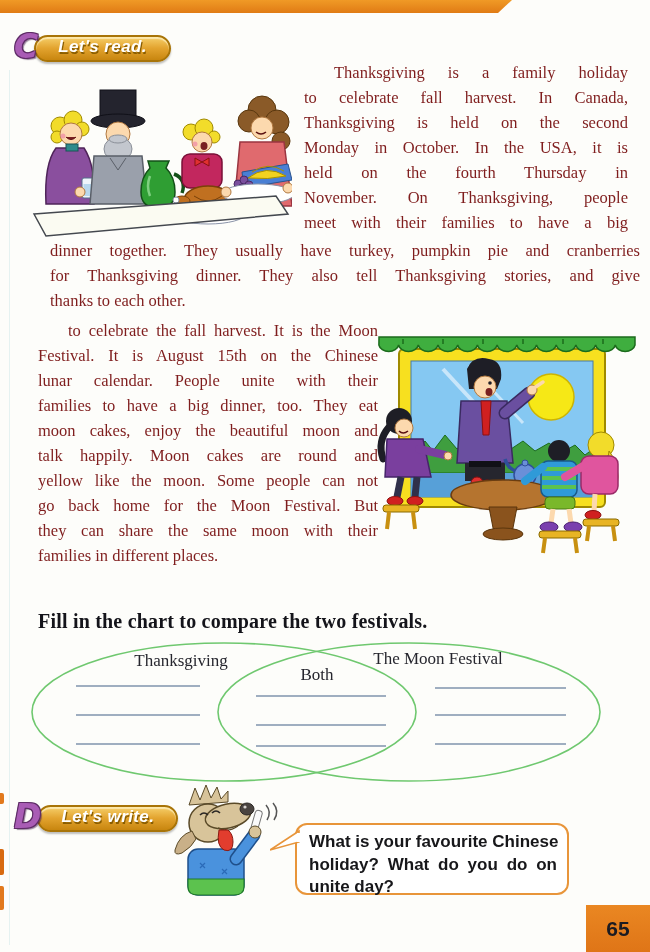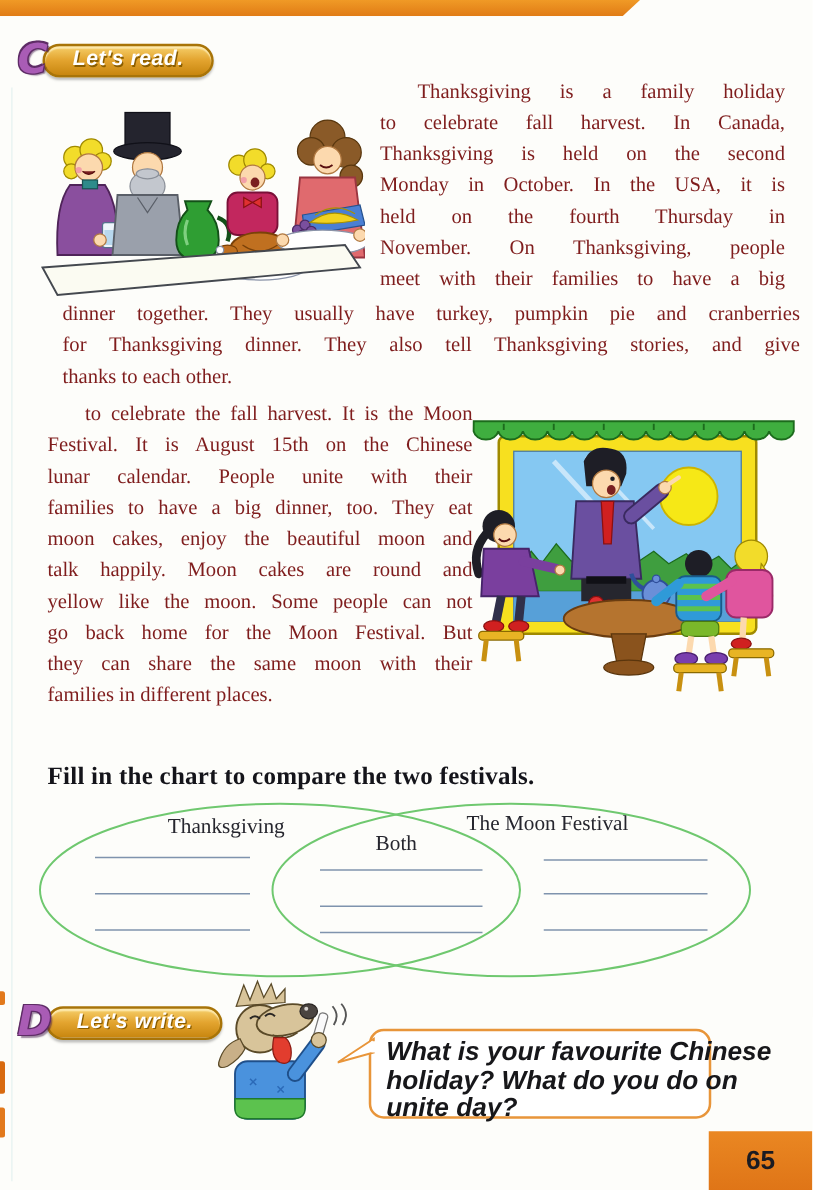--- a/index.html
+++ b/index.html
@@ -48,27 +48,27 @@
   
   .venn{position:absolute; left:28px; top:640px;}
   .venn text{font-family:"Liberation Serif", serif; font-size:17px; fill:#26262e;}
   
   .bubble{
     position:absolute; left:295px; top:823px; width:248px; height:56px;
     background:#fff; border:2.5px solid #e8953a; border-radius:12px;
     padding:6px 10px 6px 12px;
   }
   .bubble .textblock-inline{
-    font-family:"Liberation Sans", sans-serif; font-weight:bold; font-style:italic;
-    font-size:21px; line-height:22.5px; color:#17171a;
+    font-family:"Liberation Sans", sans-serif; font-weight:bold; 
+    font-size:17px; line-height:22.5px; color:#17171a;
   }
   .bubble-tail{position:absolute; left:-27px; top:4px;}
   
   .page-num{
-    position:absolute; right:0; top:905px; width:83px; height:47px;
+    position:absolute; right:0; top:905px; width:64px; height:47px;
     background:linear-gradient(180deg,#ea8722,#df7517);
     display:flex; align-items:center; justify-content:center;
     font-family:"Liberation Sans", sans-serif; font-weight:bold;
     font-size:21px; color:#1b1b22;
   }
   
   .edge-sliver{position:absolute; left:0; width:4px; background:#e2791c; border-radius:0 2px 2px 0;}
   .scan-line{position:absolute; left:9px; top:70px; width:1px; height:875px; background:#d9ecec; opacity:.65;}
   svg{display:block;}
   .abs{position:absolute;}

